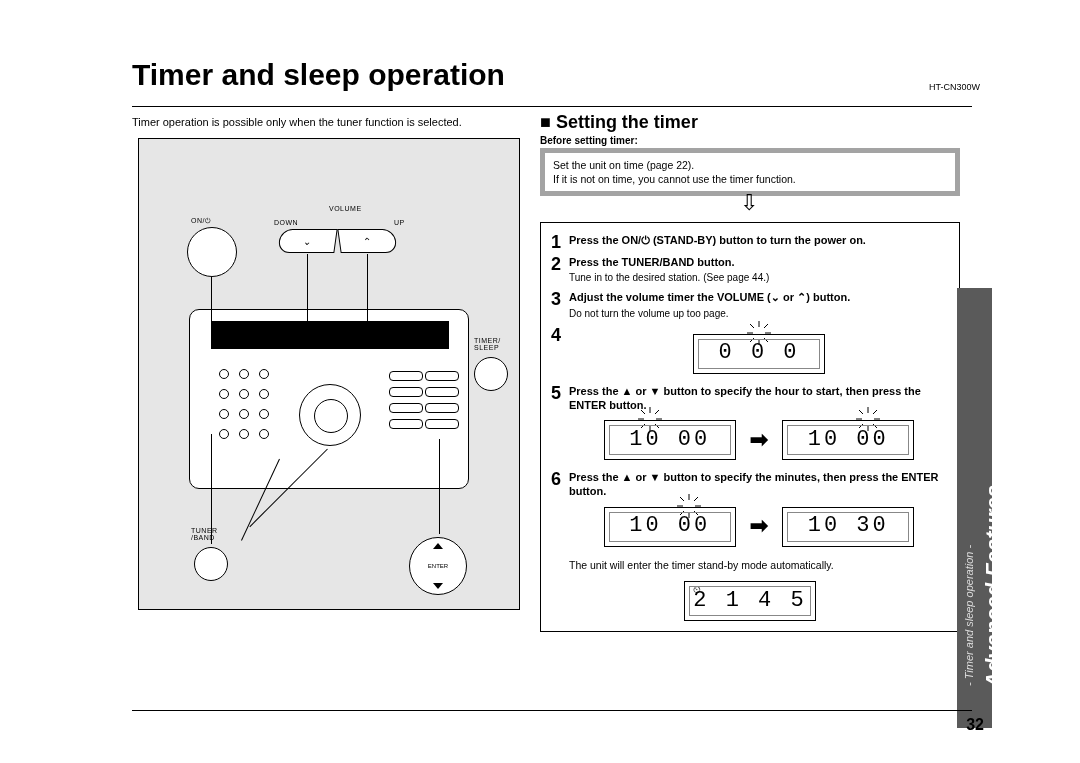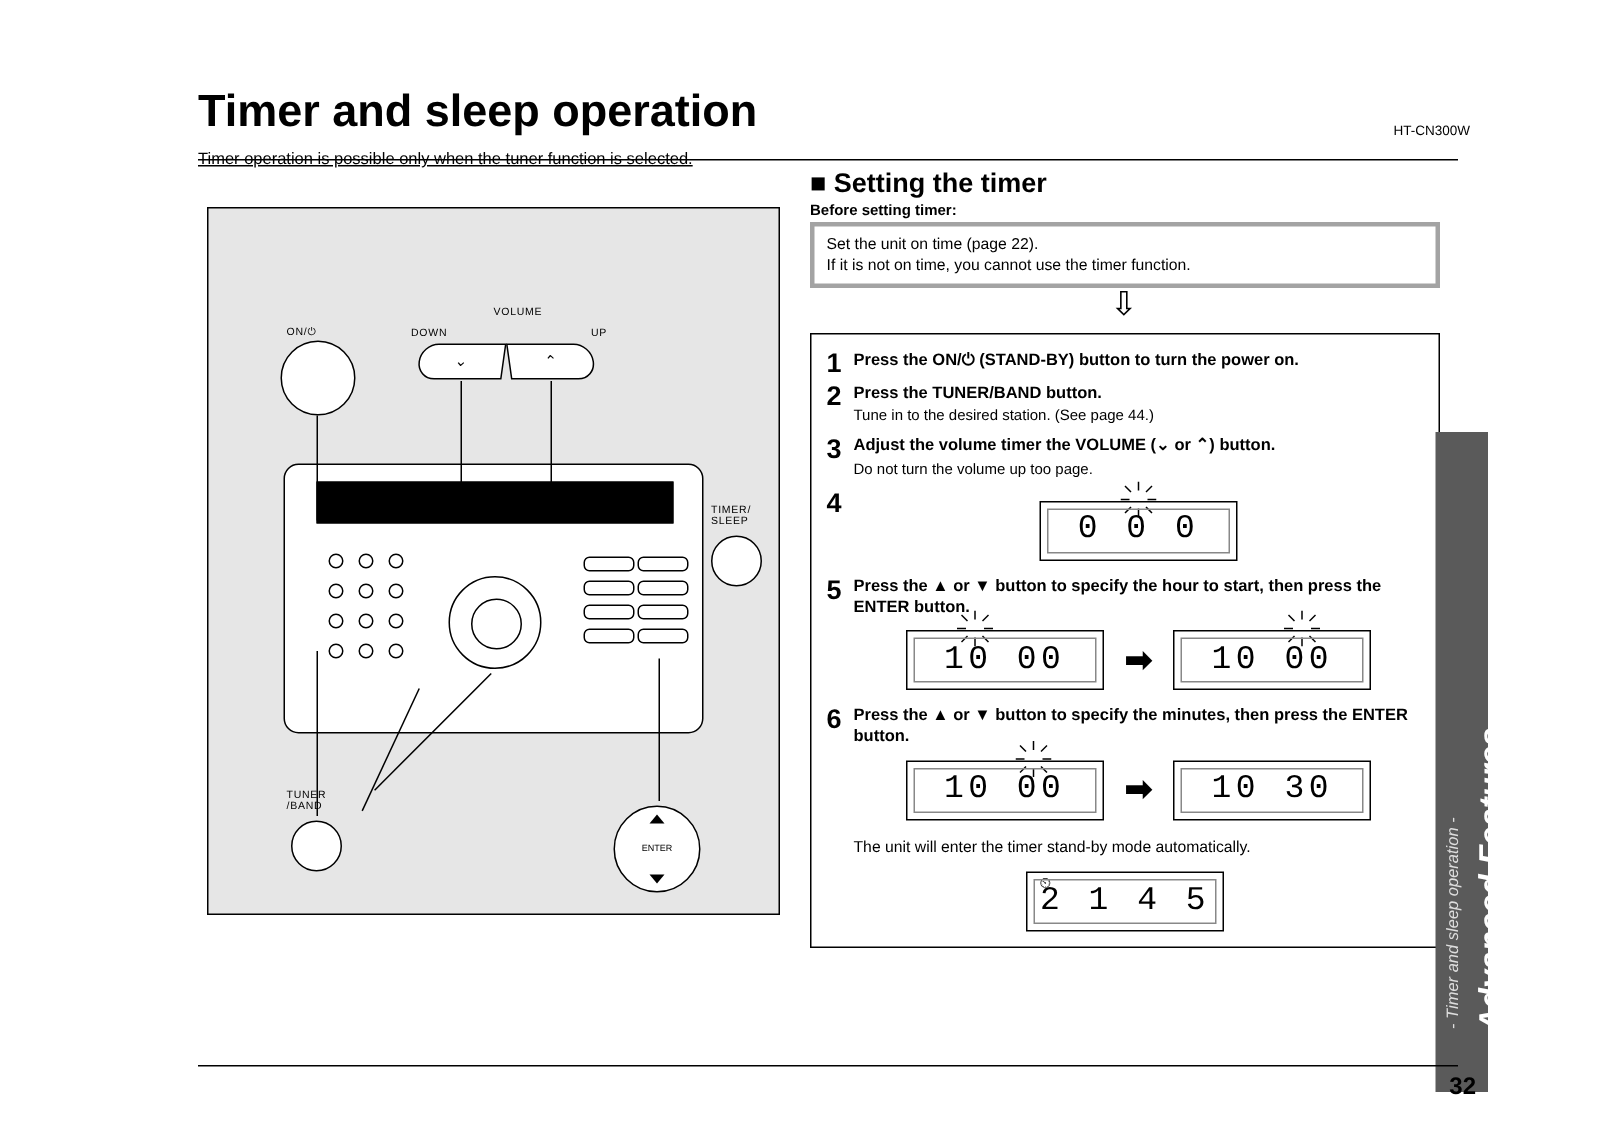--- a/index.html
+++ b/index.html
@@ -35,23 +35,22 @@
   .hr-top {
     position: absolute;
     left: 132px;
     top: 106px;
     width: 840px;
     border-top: 1px solid #000;
   }
   .intro {
     position: absolute;
     left: 132px;
-    top: 100px;
+    top: 116px;
     font-size: 11px;
-    text-decoration: underline;
   }
   .left-figure {
     position: absolute;
     left: 138px;
     top: 138px;
     width: 380px;
     height: 470px;
     border: 1px solid #000;
     background: #e6e6e6;
   }
@@ -163,21 +162,21 @@
     left: 540px;
     top: 135px;
     font-size: 10px;
     font-weight: bold;
   }
   .before-box {
     position: absolute;
     left: 540px;
     top: 148px;
     width: 420px;
-    border: 3px solid #a3a3a3;
+    border: 5px solid #a3a3a3;
     padding: 5px 8px;
     font-size: 10.5px;
     line-height: 1.35;
     box-sizing: border-box;
   }
   .down-arrow {
     position: absolute;
     left: 740px;
     top: 192px;
     font-size: 22px;

